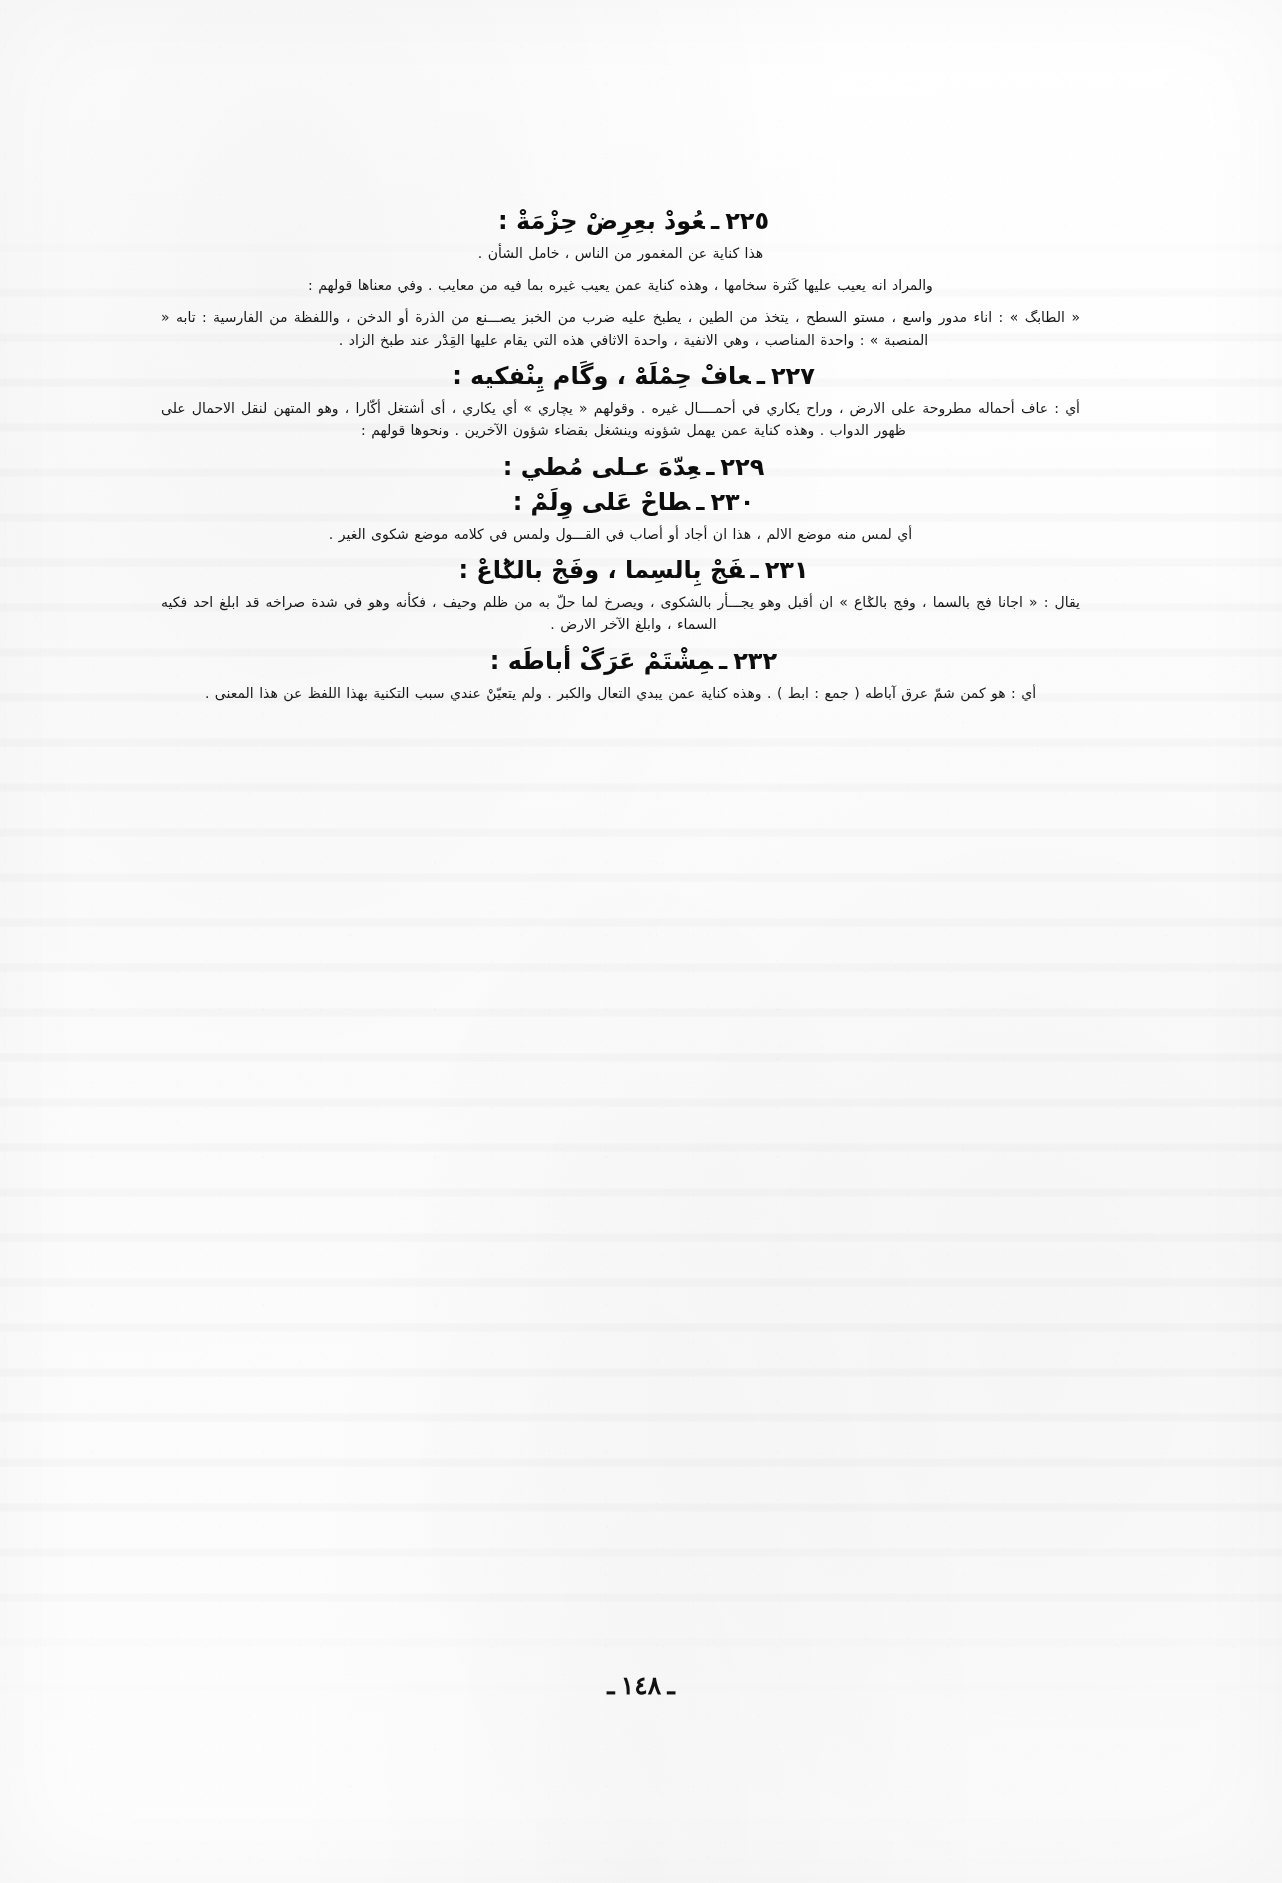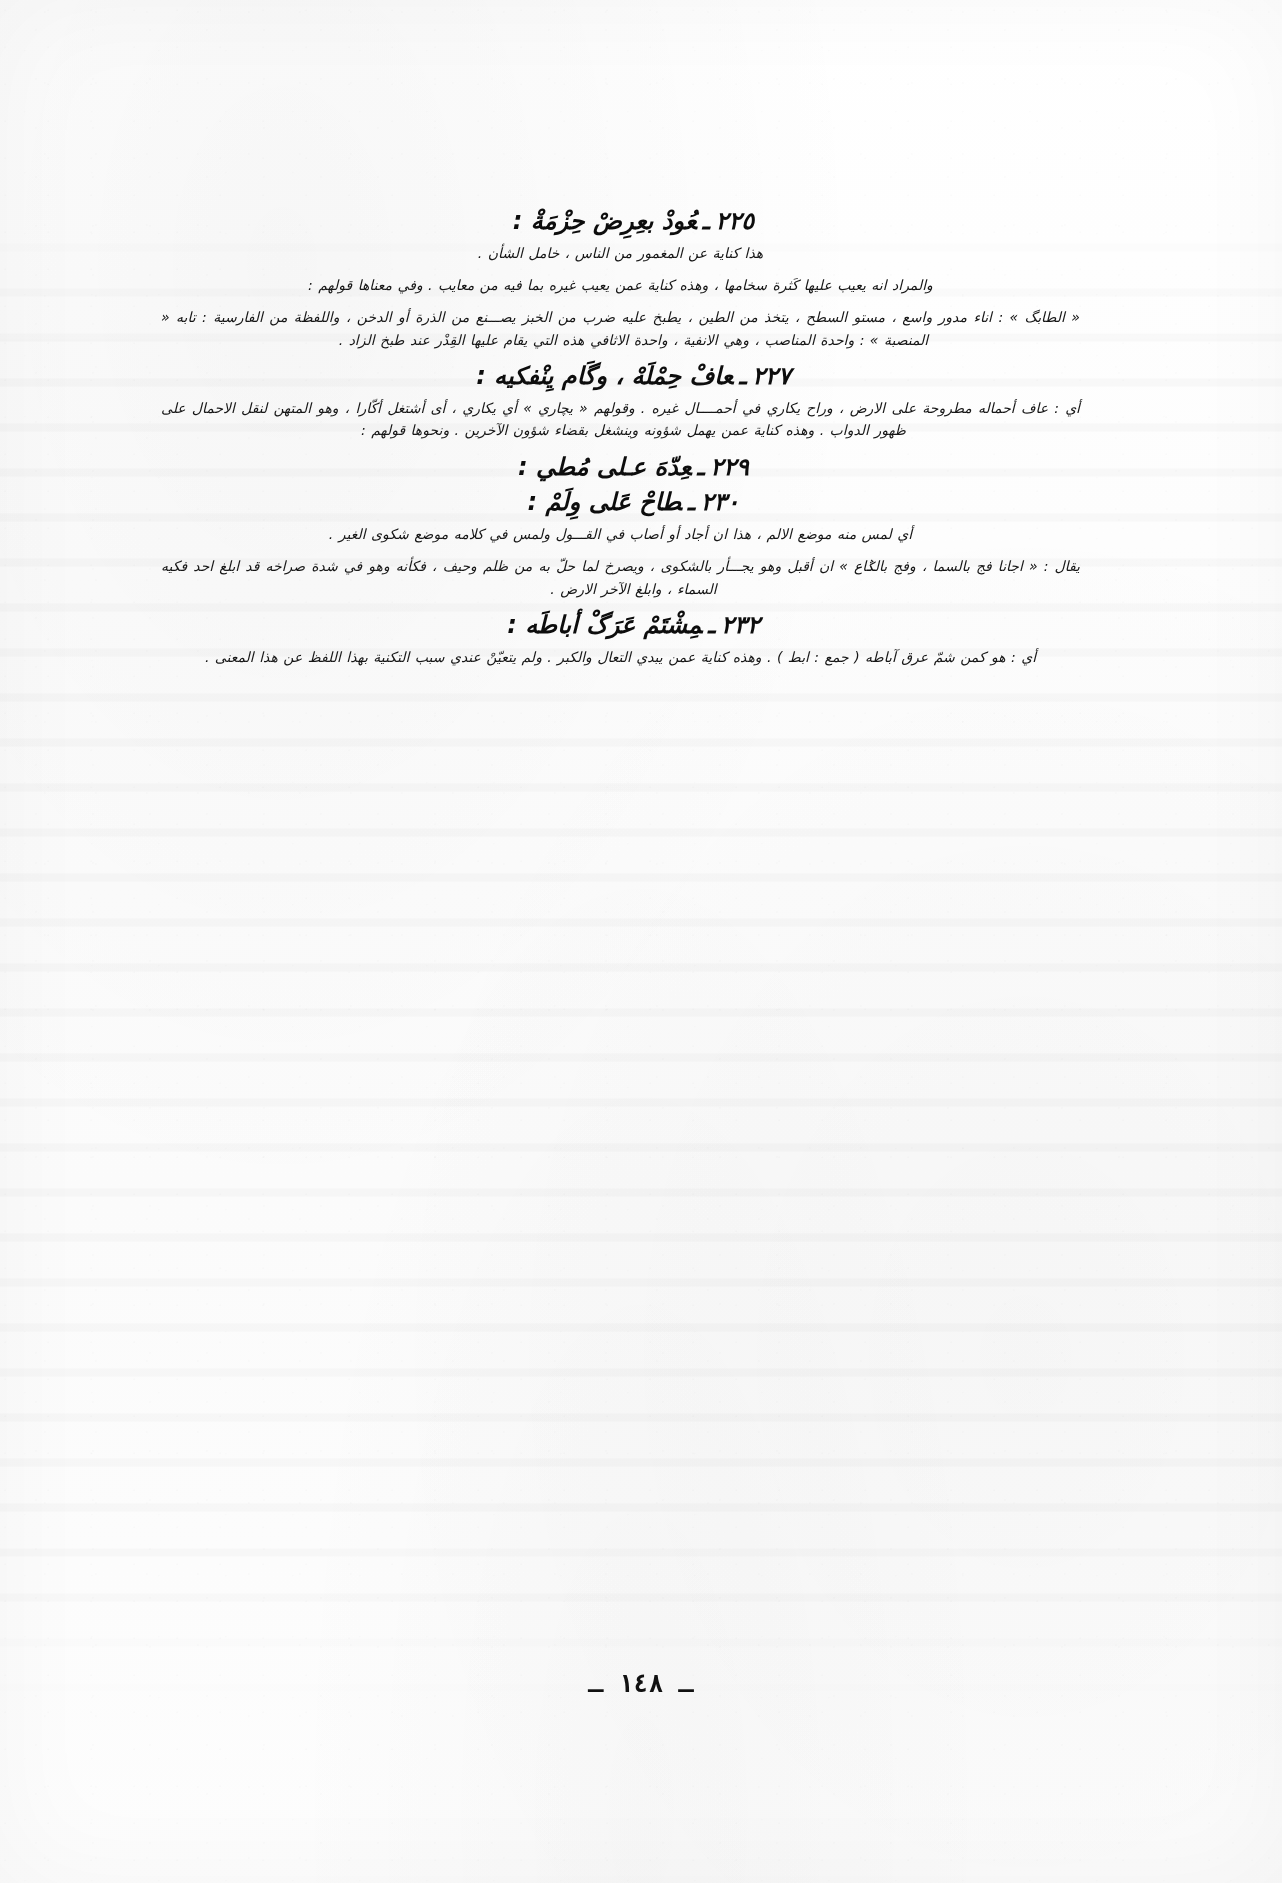--- a/index.html
+++ b/index.html
@@ -49,21 +49,20 @@
             mask-image: linear-gradient(to bottom, transparent 10%, #000 18%, #000 82%, transparent 92%);
   }
 
   .content {
     position: absolute;
     top: 206px;
     right: 176px;
     left: 161px;
     direction: rtl;
     text-align: justify;
-    font-style: italic;
   }
 
   
   .entry-heading {
     font-family: "DejaVu Sans", sans-serif;
     font-weight: bold;
     font-size: 24px;
     line-height: 1.32;
     text-align: center;
     letter-spacing: 0.4px;
@@ -96,21 +95,21 @@
     margin-bottom: 2px;
   }
 
   
   .page-number {
     position: absolute;
     left: 0;
     right: 0;
     bottom: 183px;
     text-align: center;
-    font-family: Liberation Mono, monospace;
+    font-family: Liberation Serif, serif;
     font-size: 25px;
     font-weight: bold;
     letter-spacing: 3px;
     color: #111;
     direction: rtl;
   }
 
   
   .grain {
     position: absolute;
@@ -169,20 +168,23 @@
     </div>
 
     <div class="entry">
       <div class="entry-heading">
         <span class="num">٢٣٠</span><span class="dash">ـ</span><span>طاحْ عَلى وِلَمْ :</span>
       </div>
       <p class="entry-body">أي لمس منه موضع الالم ، هذا ان أجاد أو أصاب في القـــول ولمس في كلامه موضع شكوى الغير .</p>
     </div>
 
     <div class="entry">
+      <div class="entry-heading">
+        <span class="num">٢٣١</span><span class="dash">ـ</span><span>فَجْ بِالسِما ، وفَجْ بالݣاعْ :</span>
+      </div>
       <p class="entry-body">يقال : « اجانا فج بالسما ، وفج بالݣاع » ان أقبل وهو يجـــأر بالشكوى ، ويصرخ لما حلّ به من ظلم وحيف ، فكأنه وهو في شدة صراخه قد ابلغ احد فكيه السماء ، وابلغ الآخر الارض .</p>
     </div>
 
     <div class="entry">
       <div class="entry-heading">
         <span class="num">٢٣٢</span><span class="dash">ـ</span><span>مِشْتَمْ عَرَگْ أباطَه :</span>
       </div>
       <p class="entry-body">أي : هو كمن شمّ عرق آباطه ( جمع : ابط ) . وهذه كناية عمن يبدي التعال والكبر . ولم يتعيّنْ عندي سبب التكنية بهذا اللفظ عن هذا المعنى .</p>
     </div>
 

